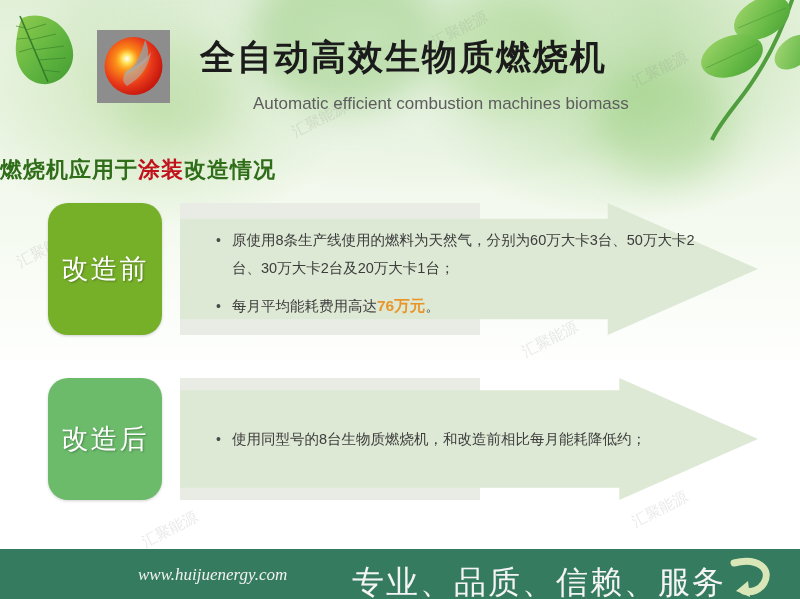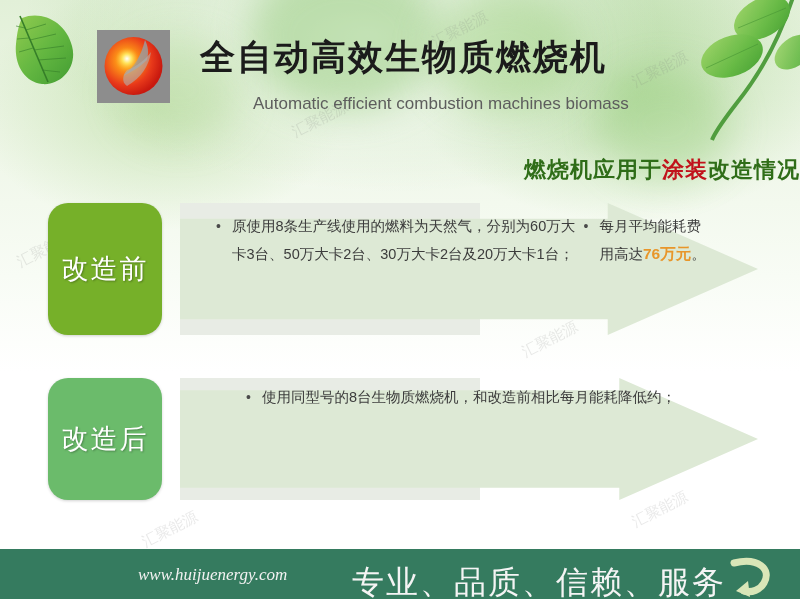--- a/index.html
+++ b/index.html
@@ -77,21 +77,21 @@
     color: #5d5d5d;
     white-space: nowrap;
   }
 
   
   .section-heading {
     position: absolute;
     left: 0;
     right: 0;
     top: 155px;
-    text-align: right;
+    text-align: left;
     font-size: 22px;
     font-weight: 700;
     letter-spacing: 1px;
   }
   .section-heading .sh-green { color: #2f6d18; }
   .section-heading .sh-red { color: #c1121b; }
 
   
   .arrow-row {
     position: absolute;
@@ -145,21 +145,21 @@
     text-shadow: 1px 1px 2px rgba(0,0,0,0.30);
   }
 
   .bullets {
     position: absolute;
     left: 168px;
     top: 0;
     width: 490px;
     height: 100%;
     display: flex;
-    flex-direction: row;
+    flex-direction: column;
     justify-content: center;
     z-index: 2;
   }
   .arrow-row.row1 .bullets { padding-top: 4px; }
   .bullet {
     position: relative;
     padding-left: 16px;
     font-size: 14.5px;
     line-height: 28px;
     color: #3c3c3c;

